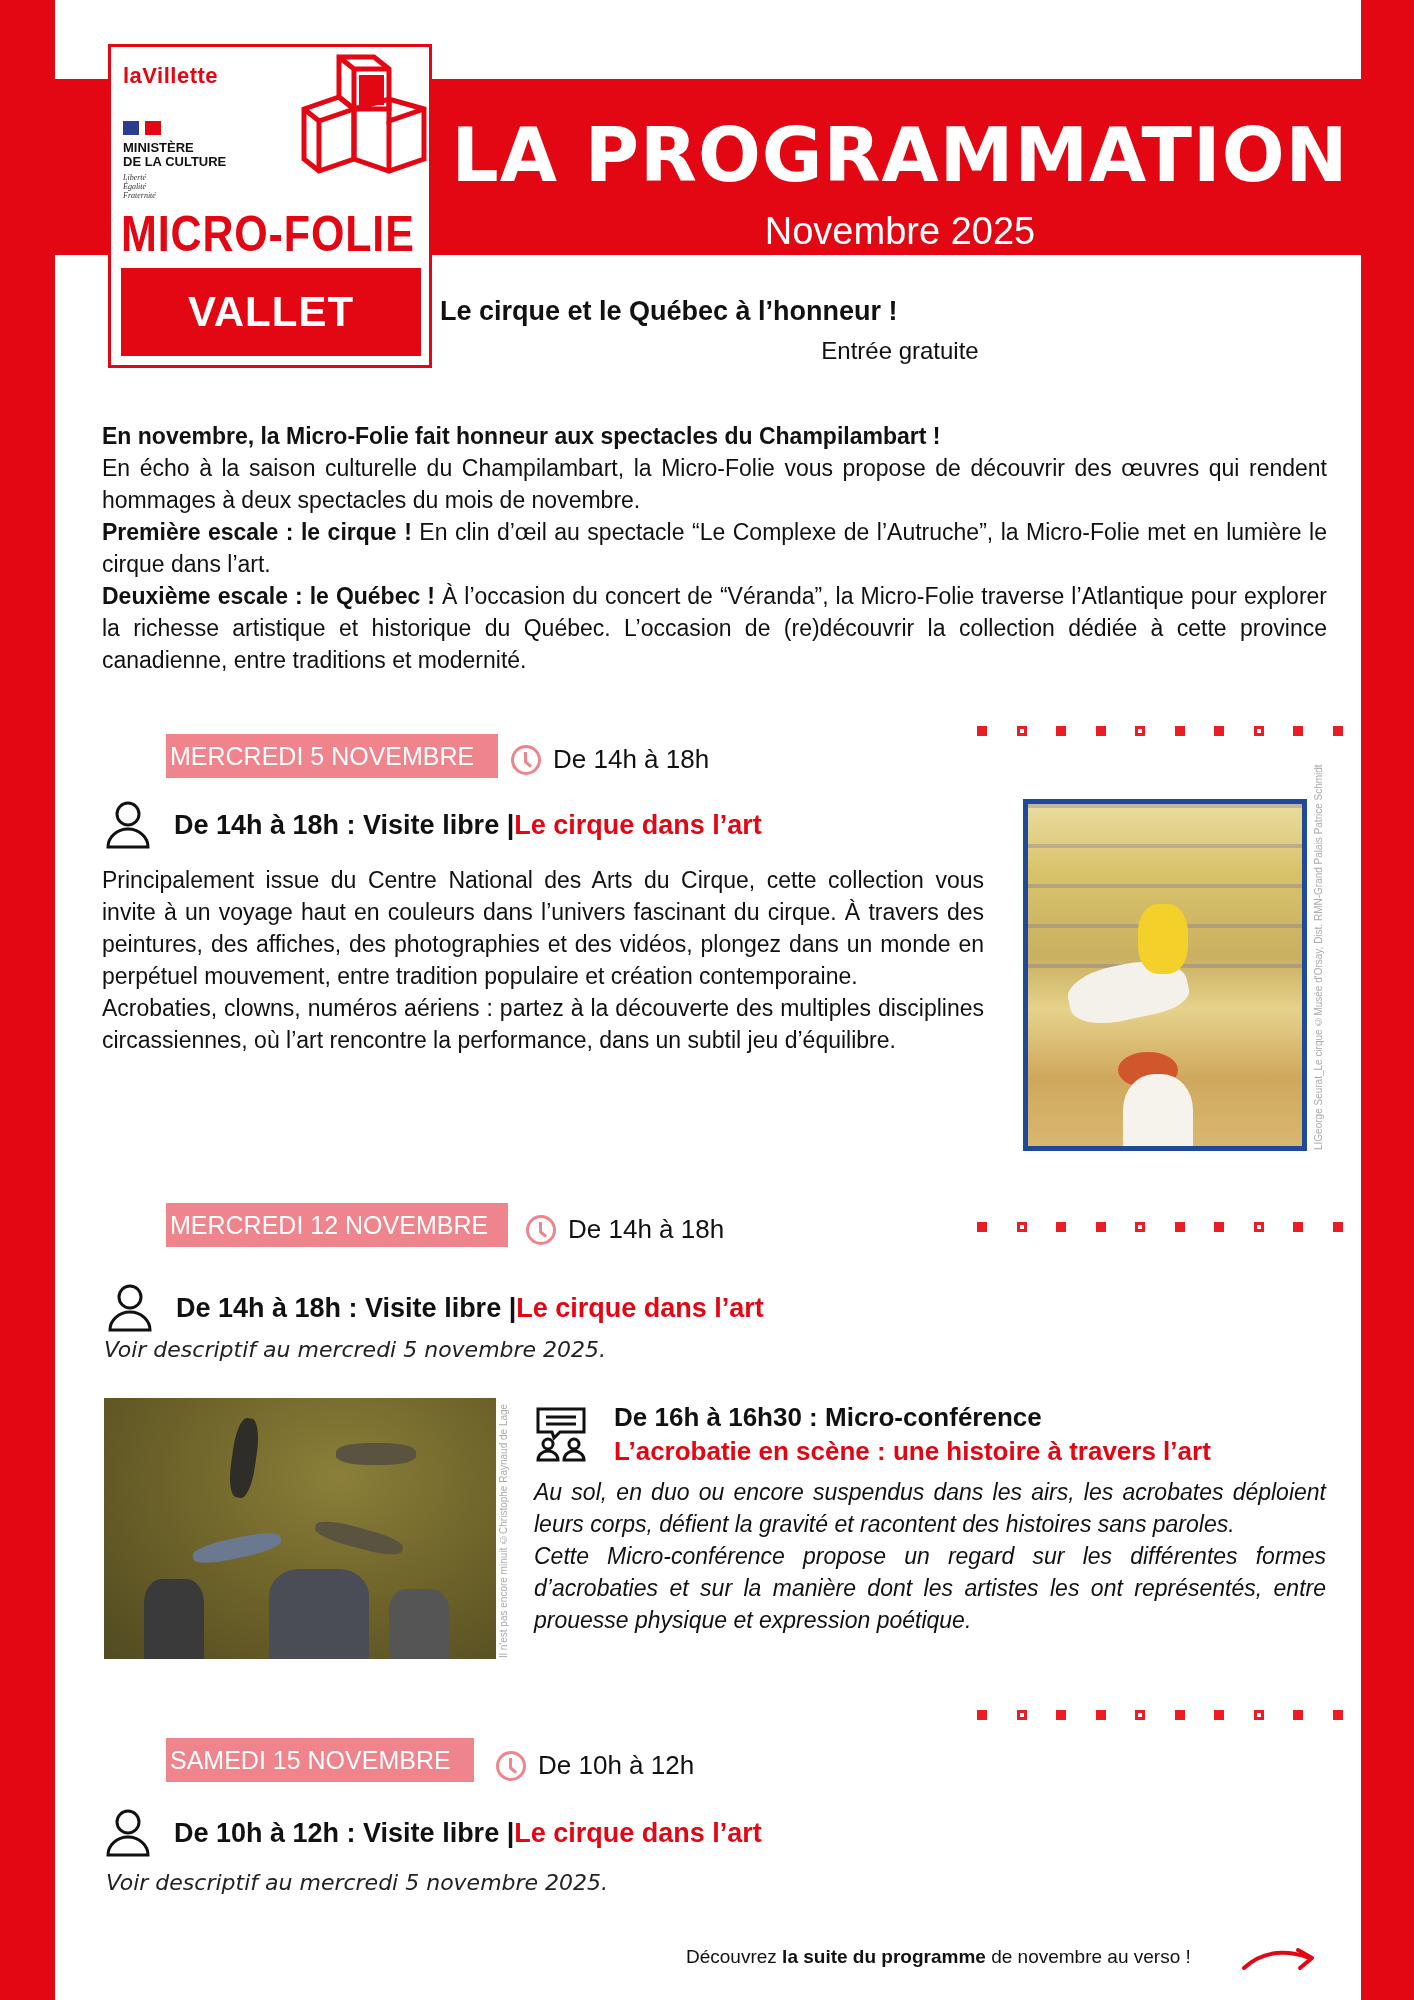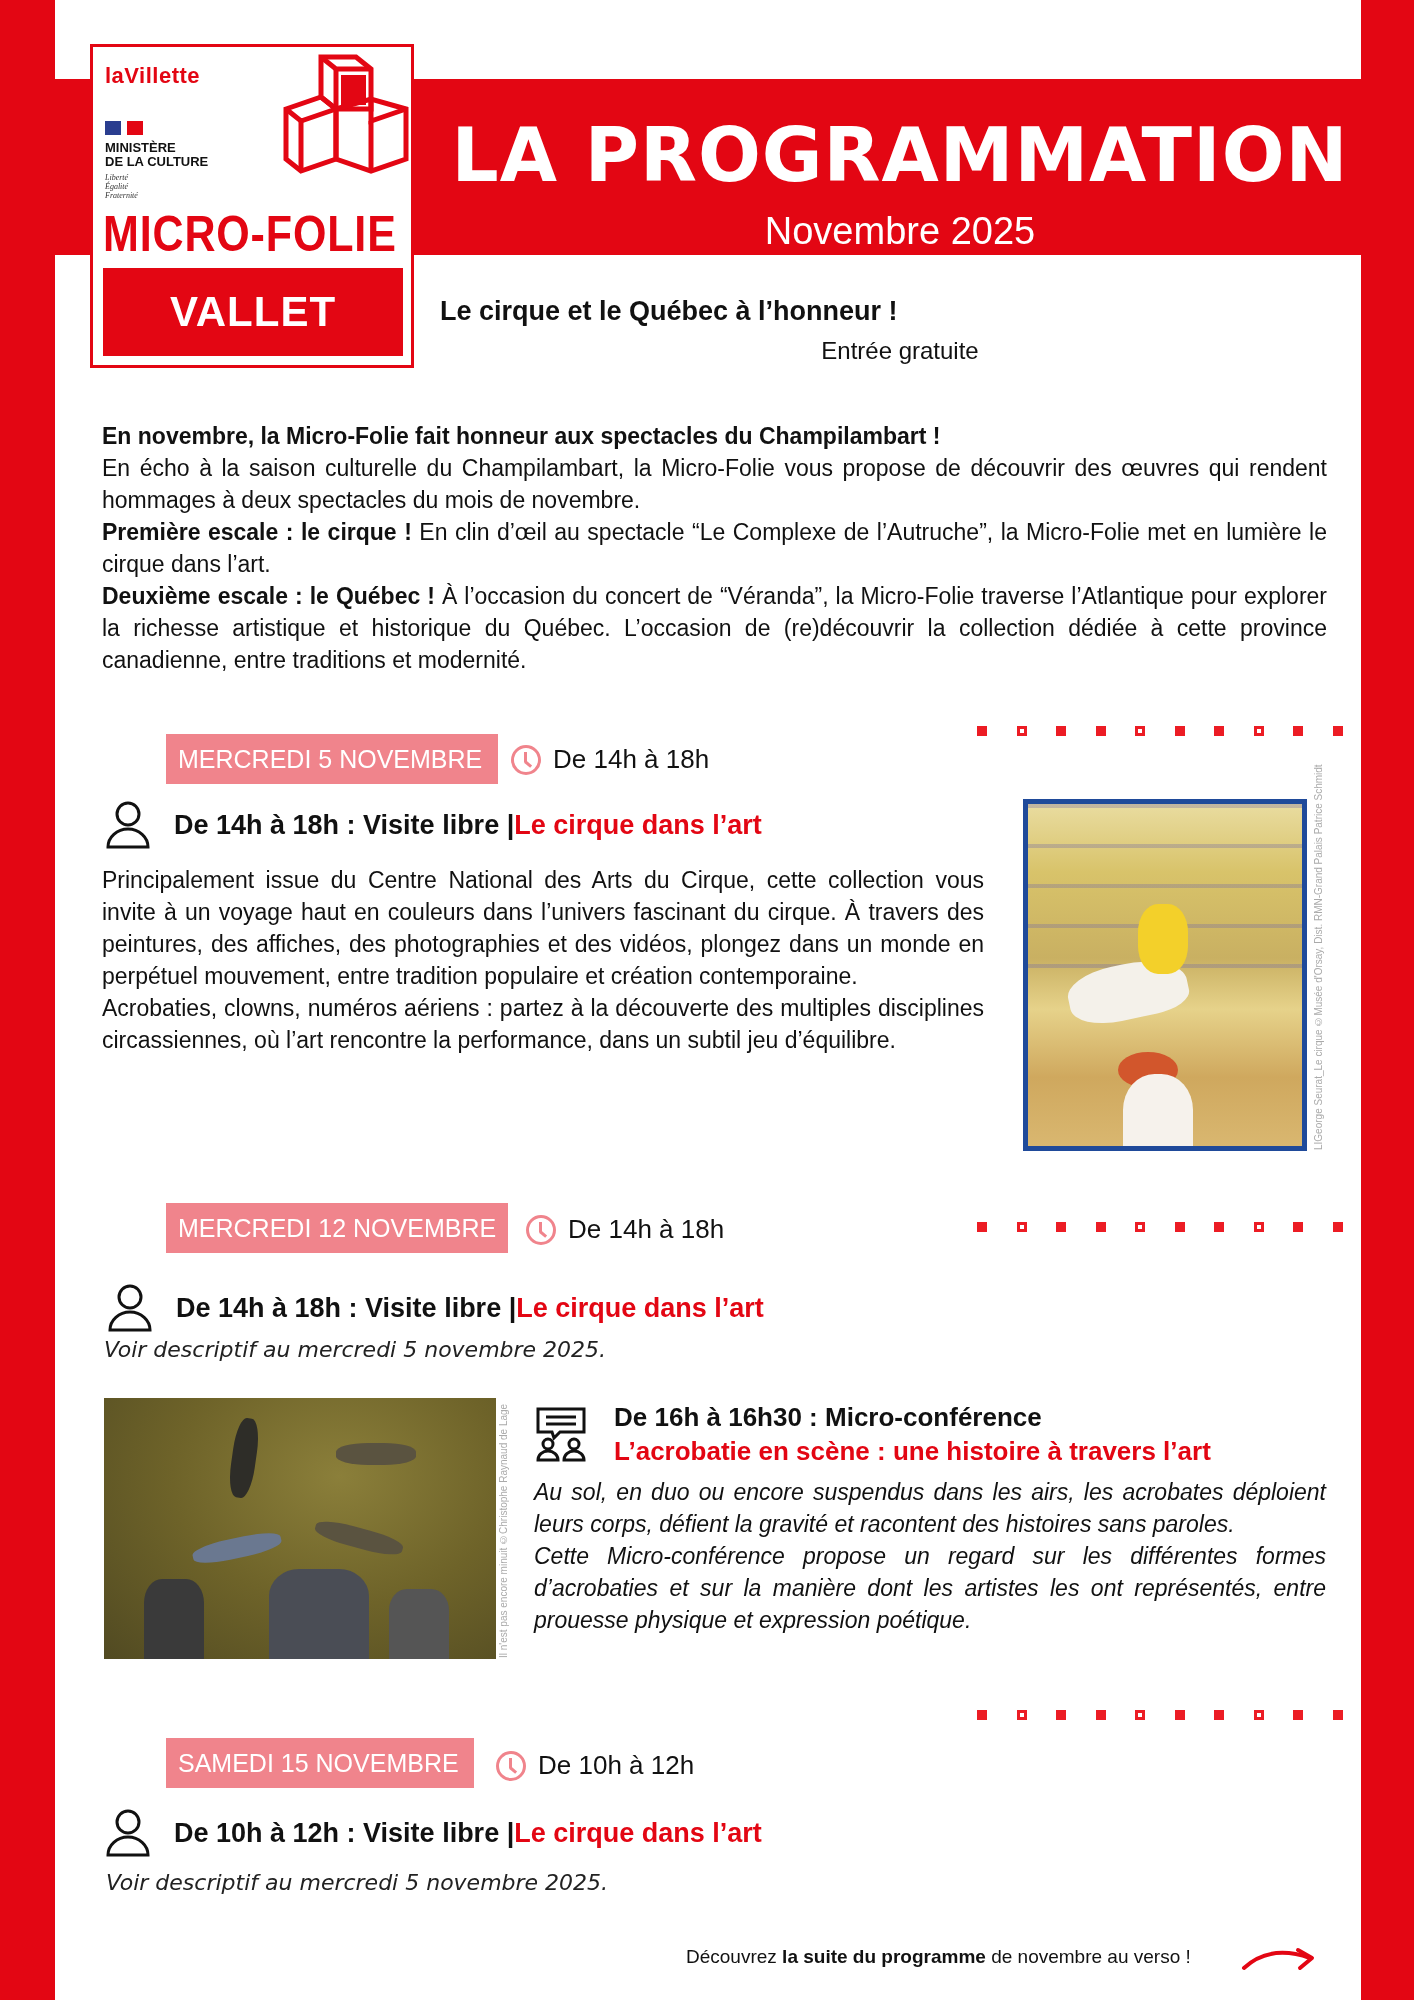--- a/index.html
+++ b/index.html
@@ -4,40 +4,40 @@
 <style>
   * { box-sizing: border-box; margin: 0; padding: 0; }
   html, body { width: 1414px; height: 2000px; background: #ffffff; overflow: hidden; }
   body { position: relative; font-family: "DejaVu Sans", sans-serif; color: #111; }
   .red { background: #e30613; }
   .bar-left { position: absolute; left: 0; top: 0; width: 55px; height: 2000px; }
   .bar-right { position: absolute; left: 1361px; top: 0; width: 53px; height: 2000px; }
   .band { position: absolute; left: 0; top: 79px; width: 1361px; height: 176px; }
 
   
-  .logo { position: absolute; left: 90px; top: 44px; width: 324px; height: 324px; background: #fff; border: 3px solid #e30613; }
+  .logo { position: absolute; left: 108px; top: 44px; width: 324px; height: 324px; background: #fff; border: 3px solid #e30613; }
   .logo-villette { position: absolute; left: 12px; top: 16px; color: #e30613; font: bold 22px "Liberation Sans", sans-serif; letter-spacing: 0.5px; }
   .logo-flag { position: absolute; left: 12px; top: 74px; width: 40px; height: 14px; display: flex; }
   .logo-flag span { display: block; height: 14px; }
   .logo-min { position: absolute; left: 12px; top: 94px; font: bold 13px "Liberation Sans", sans-serif; line-height: 14px; color: #111; }
   .logo-motto { position: absolute; left: 12px; top: 126px; font: italic 8px "Liberation Serif", serif; line-height: 9px; color: #333; }
   .logo-cubes { position: absolute; left: 188px; top: 2px; width: 130px; height: 130px; }
   .logo-mf { position: absolute; left: 10px; top: 158px; width: 300px; text-align: center; color: #e30613; font: bold 50px "Liberation Sans", sans-serif; letter-spacing: 1px; transform: scaleX(0.86); transform-origin: left; white-space: nowrap; }
   .logo-vallet { position: absolute; left: 10px; top: 221px; width: 300px; height: 88px; background: #e30613; color: #fff; font: bold 42px "Liberation Sans", sans-serif; display: flex; align-items: center; justify-content: center; letter-spacing: 1px; }
 
   .title { position: absolute; left: 440px; top: 112px; width: 920px; text-align: center; color: #fff; font: bold 74px "DejaVu Sans", sans-serif; letter-spacing: 1px; }
   .subtitle { position: absolute; left: 440px; top: 210px; width: 920px; text-align: center; color: #fff; font: 38px "Liberation Sans", sans-serif; }
   .tagline { position: absolute; left: 440px; top: 296px; width: 920px; text-align: left; font: bold 27px "Liberation Sans", sans-serif; }
   .entry { position: absolute; left: 440px; top: 337px; width: 920px; text-align: center; font: 24px "Liberation Sans", sans-serif; }
 
   .intro { position: absolute; left: 102px; top: 420px; width: 1225px; font: 23px/32px "Liberation Sans", sans-serif; text-align: justify; }
   .intro p { margin: 0; }
   .intro b { font-weight: bold; }
 
-  .date-badge { position: absolute; height: 50px; background: #f0848c; color: #fff; font: 25px "Liberation Sans", sans-serif; display: flex; align-items: center; padding: 0 12px; white-space: nowrap; }
+  .date-badge { position: absolute; height: 44px; background: #f0848c; color: #fff; font: 25px "Liberation Sans", sans-serif; display: flex; align-items: center; padding: 0 4px; white-space: nowrap; }
   .time-row { position: absolute; display: flex; align-items: center; font: 26px "Liberation Sans", sans-serif; white-space: nowrap; }
   .clock { width: 30px; height: 30px; border: 3px solid #f0848c; border-radius: 50%; position: relative; margin-right: 12px; }
   .clock::before { content: ""; position: absolute; left: 10px; top: 4px; width: 3px; height: 10px; background: #f0848c; }
   .clock::after { content: ""; position: absolute; left: 11px; top: 12px; width: 8px; height: 3px; background: #f0848c; transform: rotate(40deg); transform-origin: left; }
 
   .dots { position: absolute; display: flex; gap: 0; }
   .dot { width: 10px; height: 10px; background: #ec1c24; margin-right: 29.5px; }
   .dot.hollow { background: #fff; border: 3px solid #ec1c24; }
 
   .activity { position: absolute; display: flex; align-items: center; font: bold 27px "Liberation Sans", sans-serif; white-space: nowrap; }

